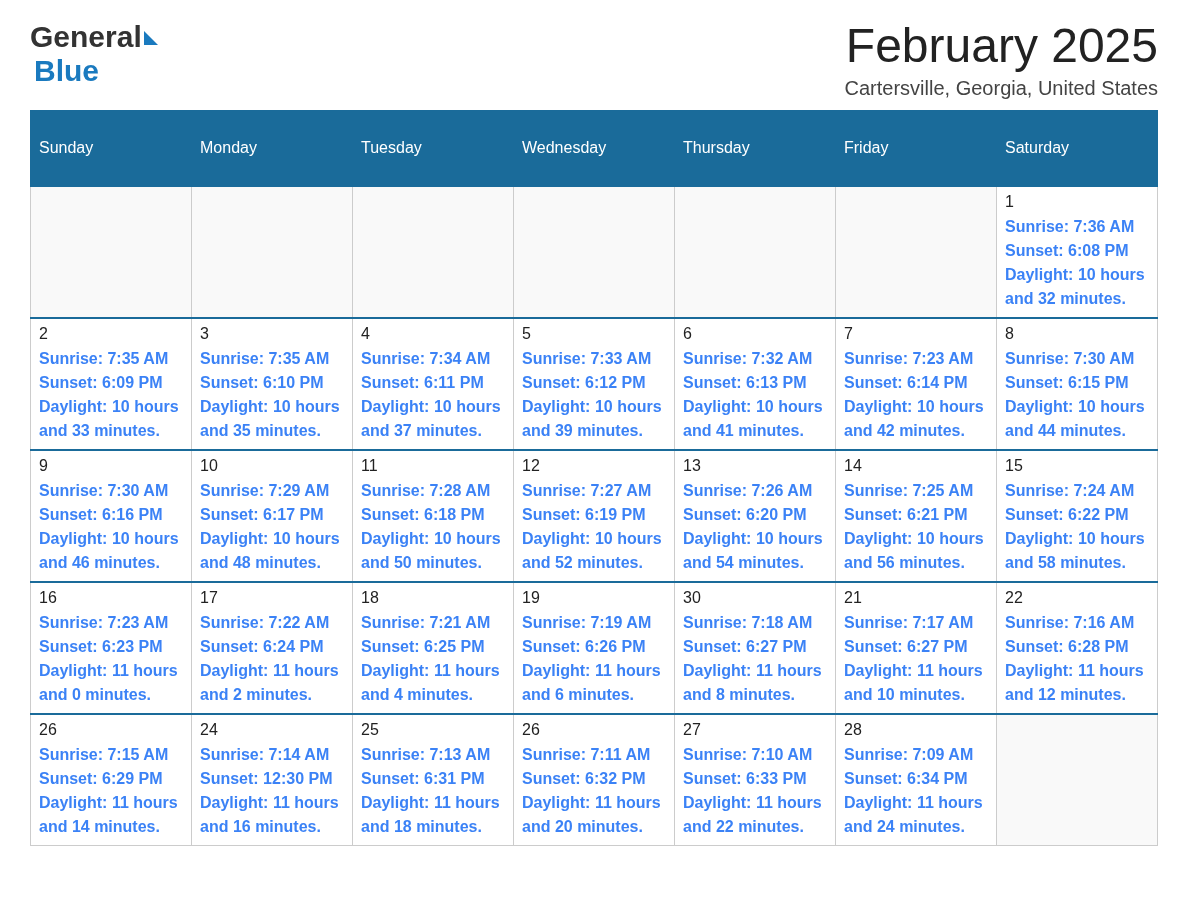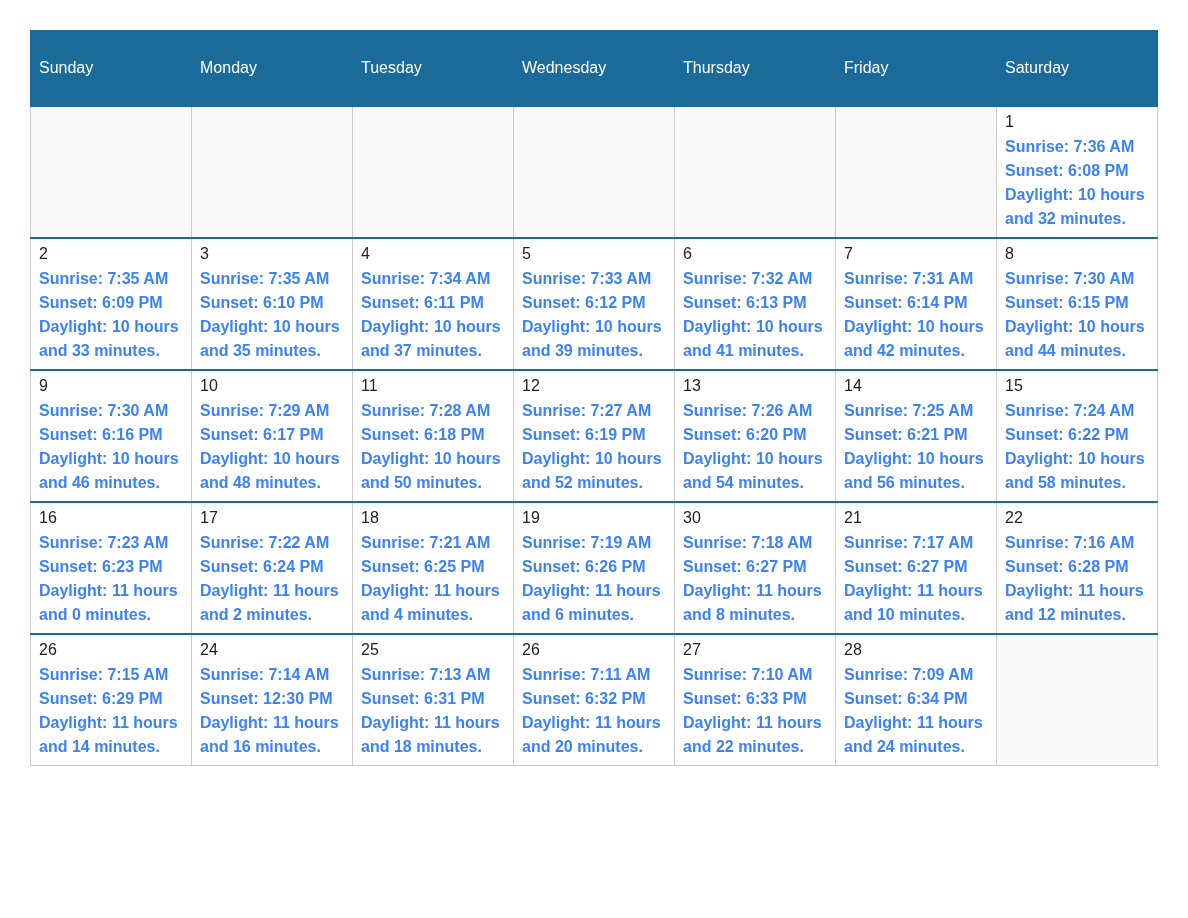--- a/index.html
+++ b/index.html
@@ -105,20 +105,33 @@
       font-size: 30px;
       font-weight: bold;
       color: #1a7abf;
       margin-left: 4px;
     }
   </style>
 </head>
 <body>
 
 <div class="header">
+  <div class="logo">
+    <div class="logo-row">
+      <span class="logo-text-general">General</span>
+      <span class="logo-arrow"></span>
+    </div>
+    <div>
+      <span class="logo-text-blue">Blue</span>
+    </div>
+  </div>
+  <div class="title-section">
+    <div class="month-title">February 2025</div>
+    <div class="location">Cartersville, Georgia, United States</div>
+  </div>
 </div>
 
 <table class="calendar">
   <thead>
     <tr>
     <th>Sunday</th>
         <th>Monday</th>
         <th>Tuesday</th>
         <th>Wednesday</th>
         <th>Thursday</th>
@@ -167,21 +180,21 @@
 Daylight: 10 hours and 39 minutes.</div>
         </td>
         <td>
           <span class="day-number">6</span>
           <div class="day-info">Sunrise: 7:32 AM
 Sunset: 6:13 PM
 Daylight: 10 hours and 41 minutes.</div>
         </td>
         <td>
           <span class="day-number">7</span>
-          <div class="day-info">Sunrise: 7:31 AM
+          <div class="day-info">Sunrise: 7:23 AM
 Sunset: 6:14 PM
 Daylight: 10 hours and 42 minutes.</div>
         </td>
         <td>
           <span class="day-number">8</span>
           <div class="day-info">Sunrise: 7:30 AM
 Sunset: 6:15 PM
 Daylight: 10 hours and 44 minutes.</div>
         </td>
       </tr>

